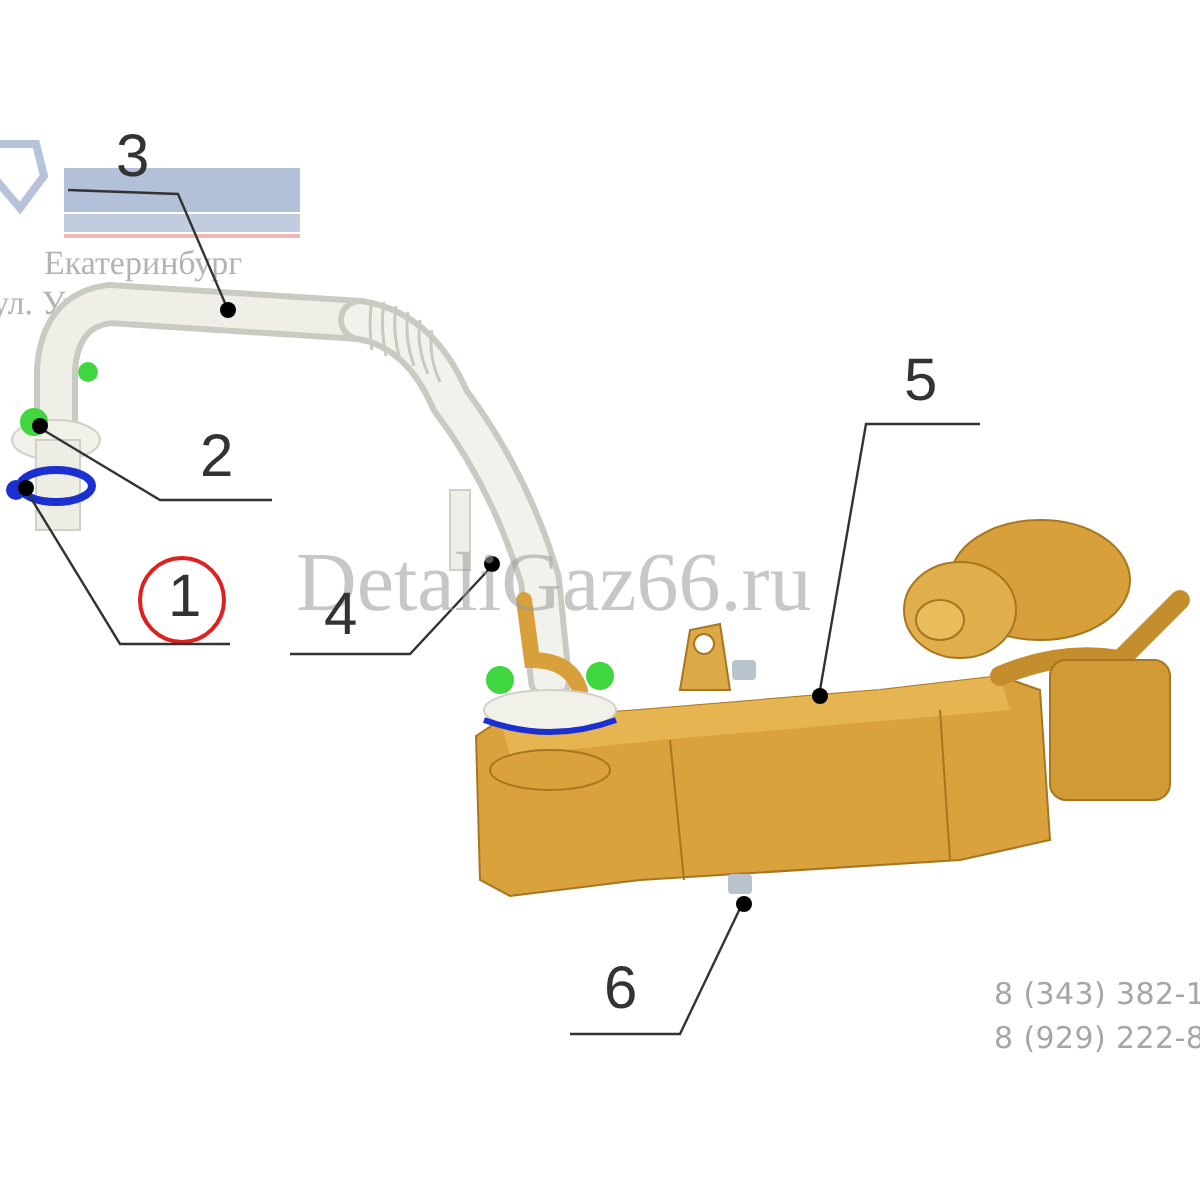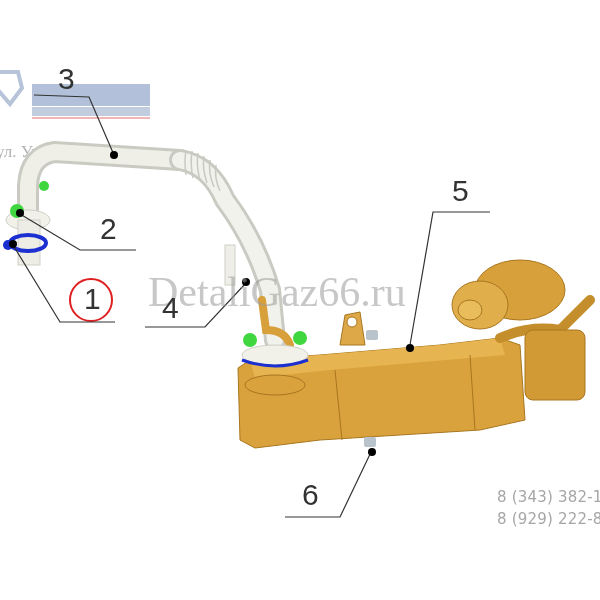--- a/index.html
+++ b/index.html
@@ -19,20 +19,21 @@
     <svg width="126" height="40" viewBox="0 0 126 40">
       <rect x="8" y="4" width="118" height="22" fill="#9fb2cf" opacity=".8"></rect>
       <rect x="8" y="27" width="118" height="9" fill="#a8b7d2" opacity=".7"></rect>
       <rect x="8" y="37" width="118" height="2" fill="#f2b6b6"></rect>
     </svg>
   </div>
   <svg width="30" height="40" style="left:-6px;top:68px">
     <path d="M4 4 L24 4 L28 20 L16 36 L4 22 Z" fill="none" stroke="#b7c3d9" stroke-width="4"></path>
   </svg>
 
+  <div class="wm" style="left:22px;top:122px;font-size:17px;">Екатеринбург</div>
   <div class="wm" style="left:-4px;top:142px;font-size:17px;">ул. Уральская 74</div>
 
   <svg width="600" height="600" viewBox="0 0 600 600">
 
     <g>
       <path d="M28 215 L28 185 Q30 155 55 152 L180 160" fill="none" stroke="#c9cbc2" stroke-width="22" stroke-linecap="round"></path>
       <path d="M28 215 L28 185 Q30 155 55 152 L180 160" fill="none" stroke="#efefe8" stroke-width="16" stroke-linecap="round"></path>
       <path d="M180 160 Q210 165 225 200 Q255 240 270 290 L275 340" fill="none" stroke="#c9cbc2" stroke-width="22" stroke-linecap="round"></path>
       <path d="M180 160 Q210 165 225 200 Q255 240 270 290 L275 340" fill="none" stroke="#f2f2ec" stroke-width="16" stroke-linecap="round"></path>
       <g stroke="#c8c9c0" stroke-width="1.5" fill="none">

